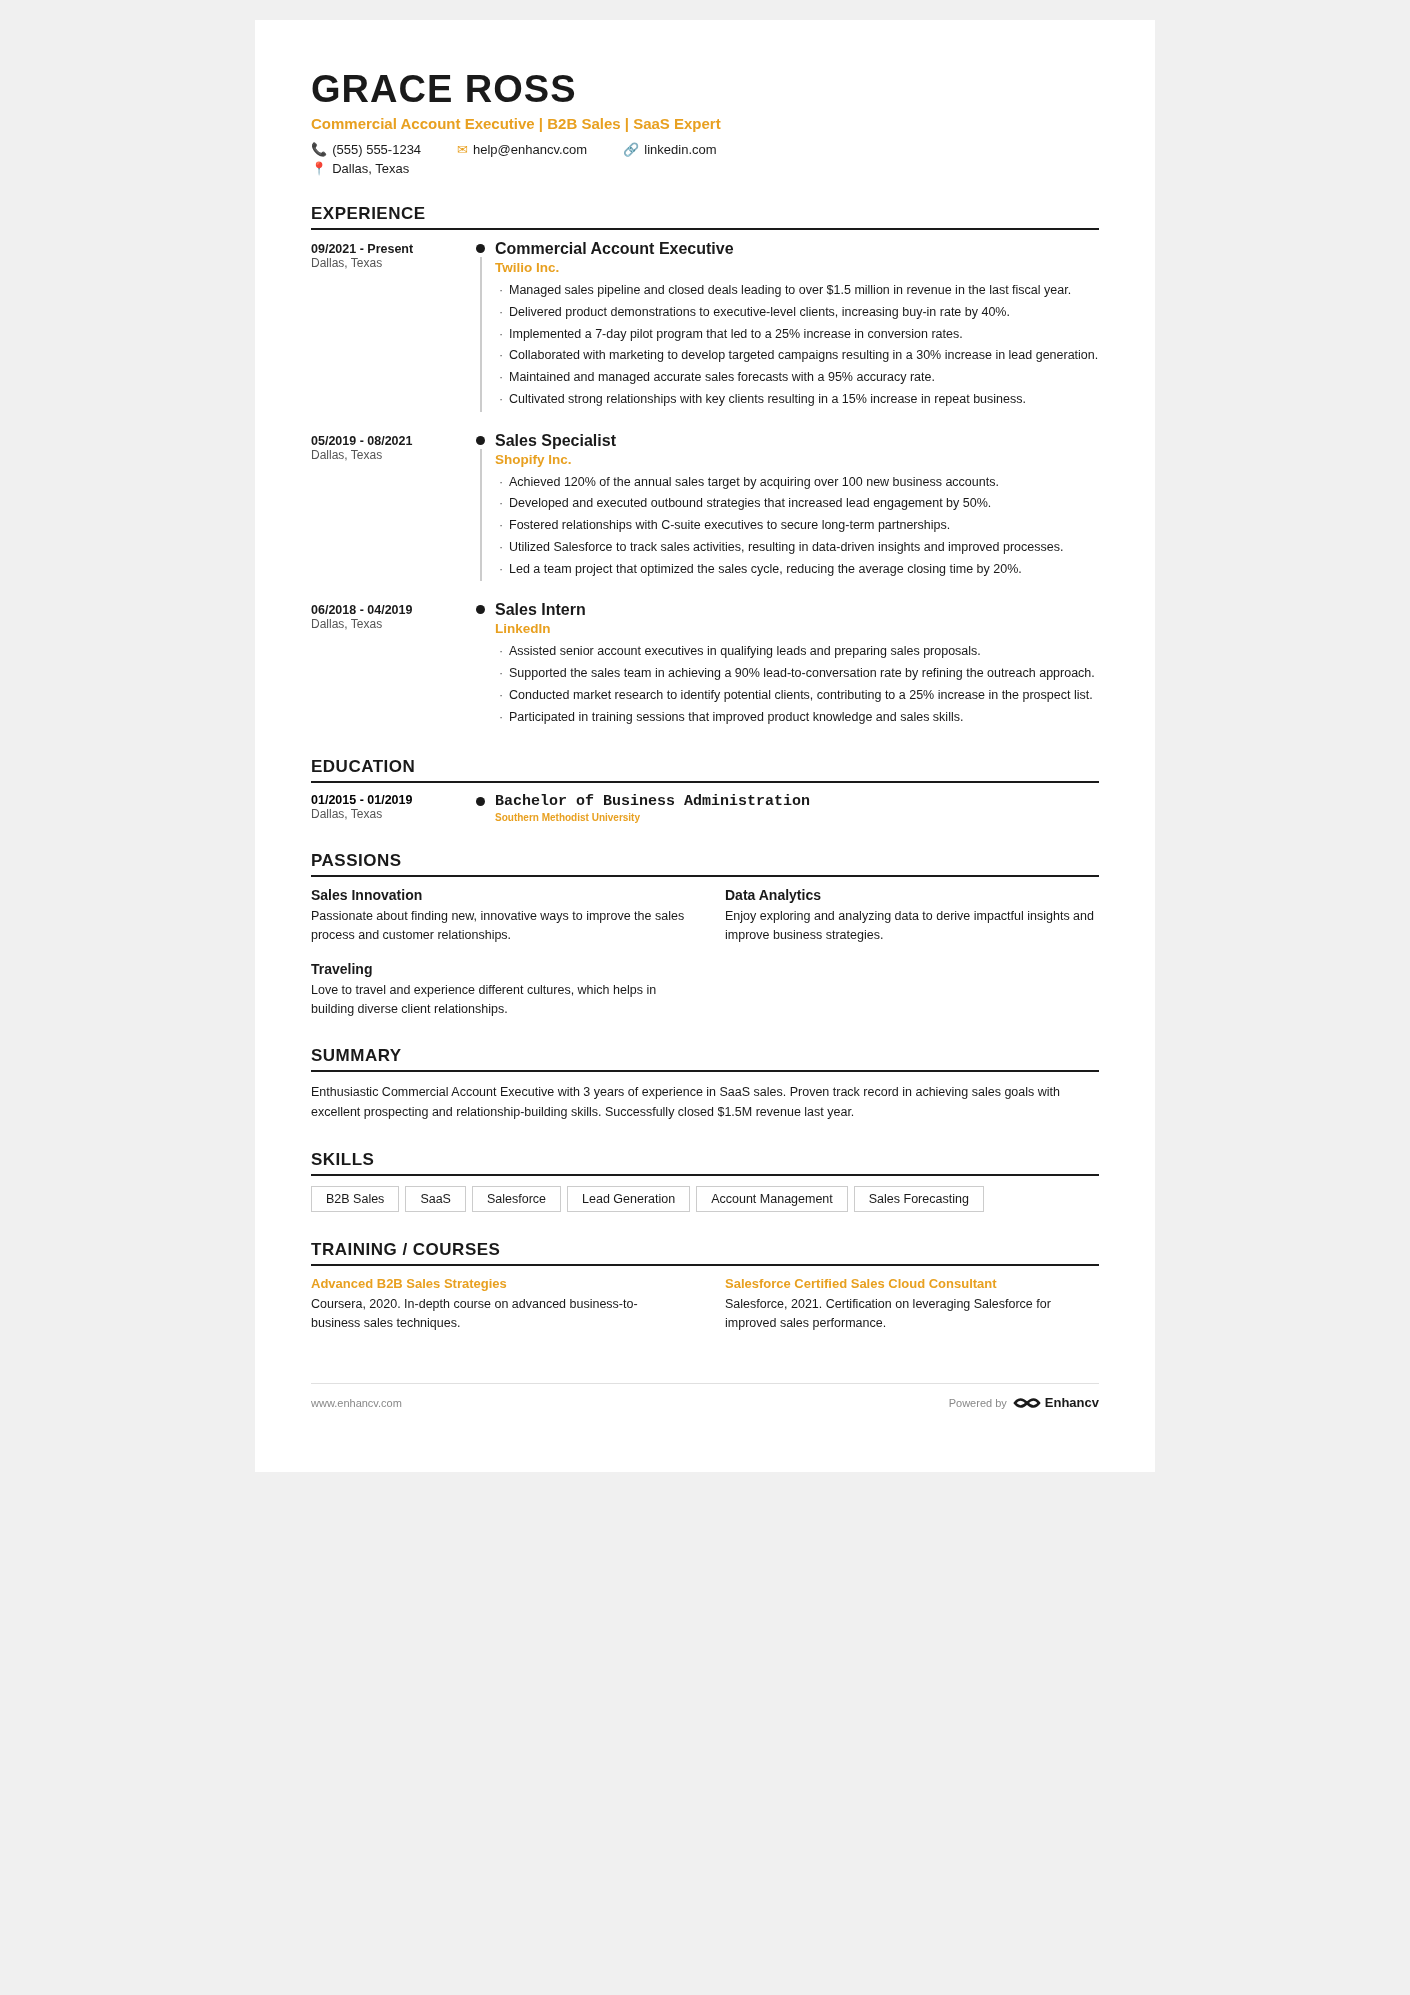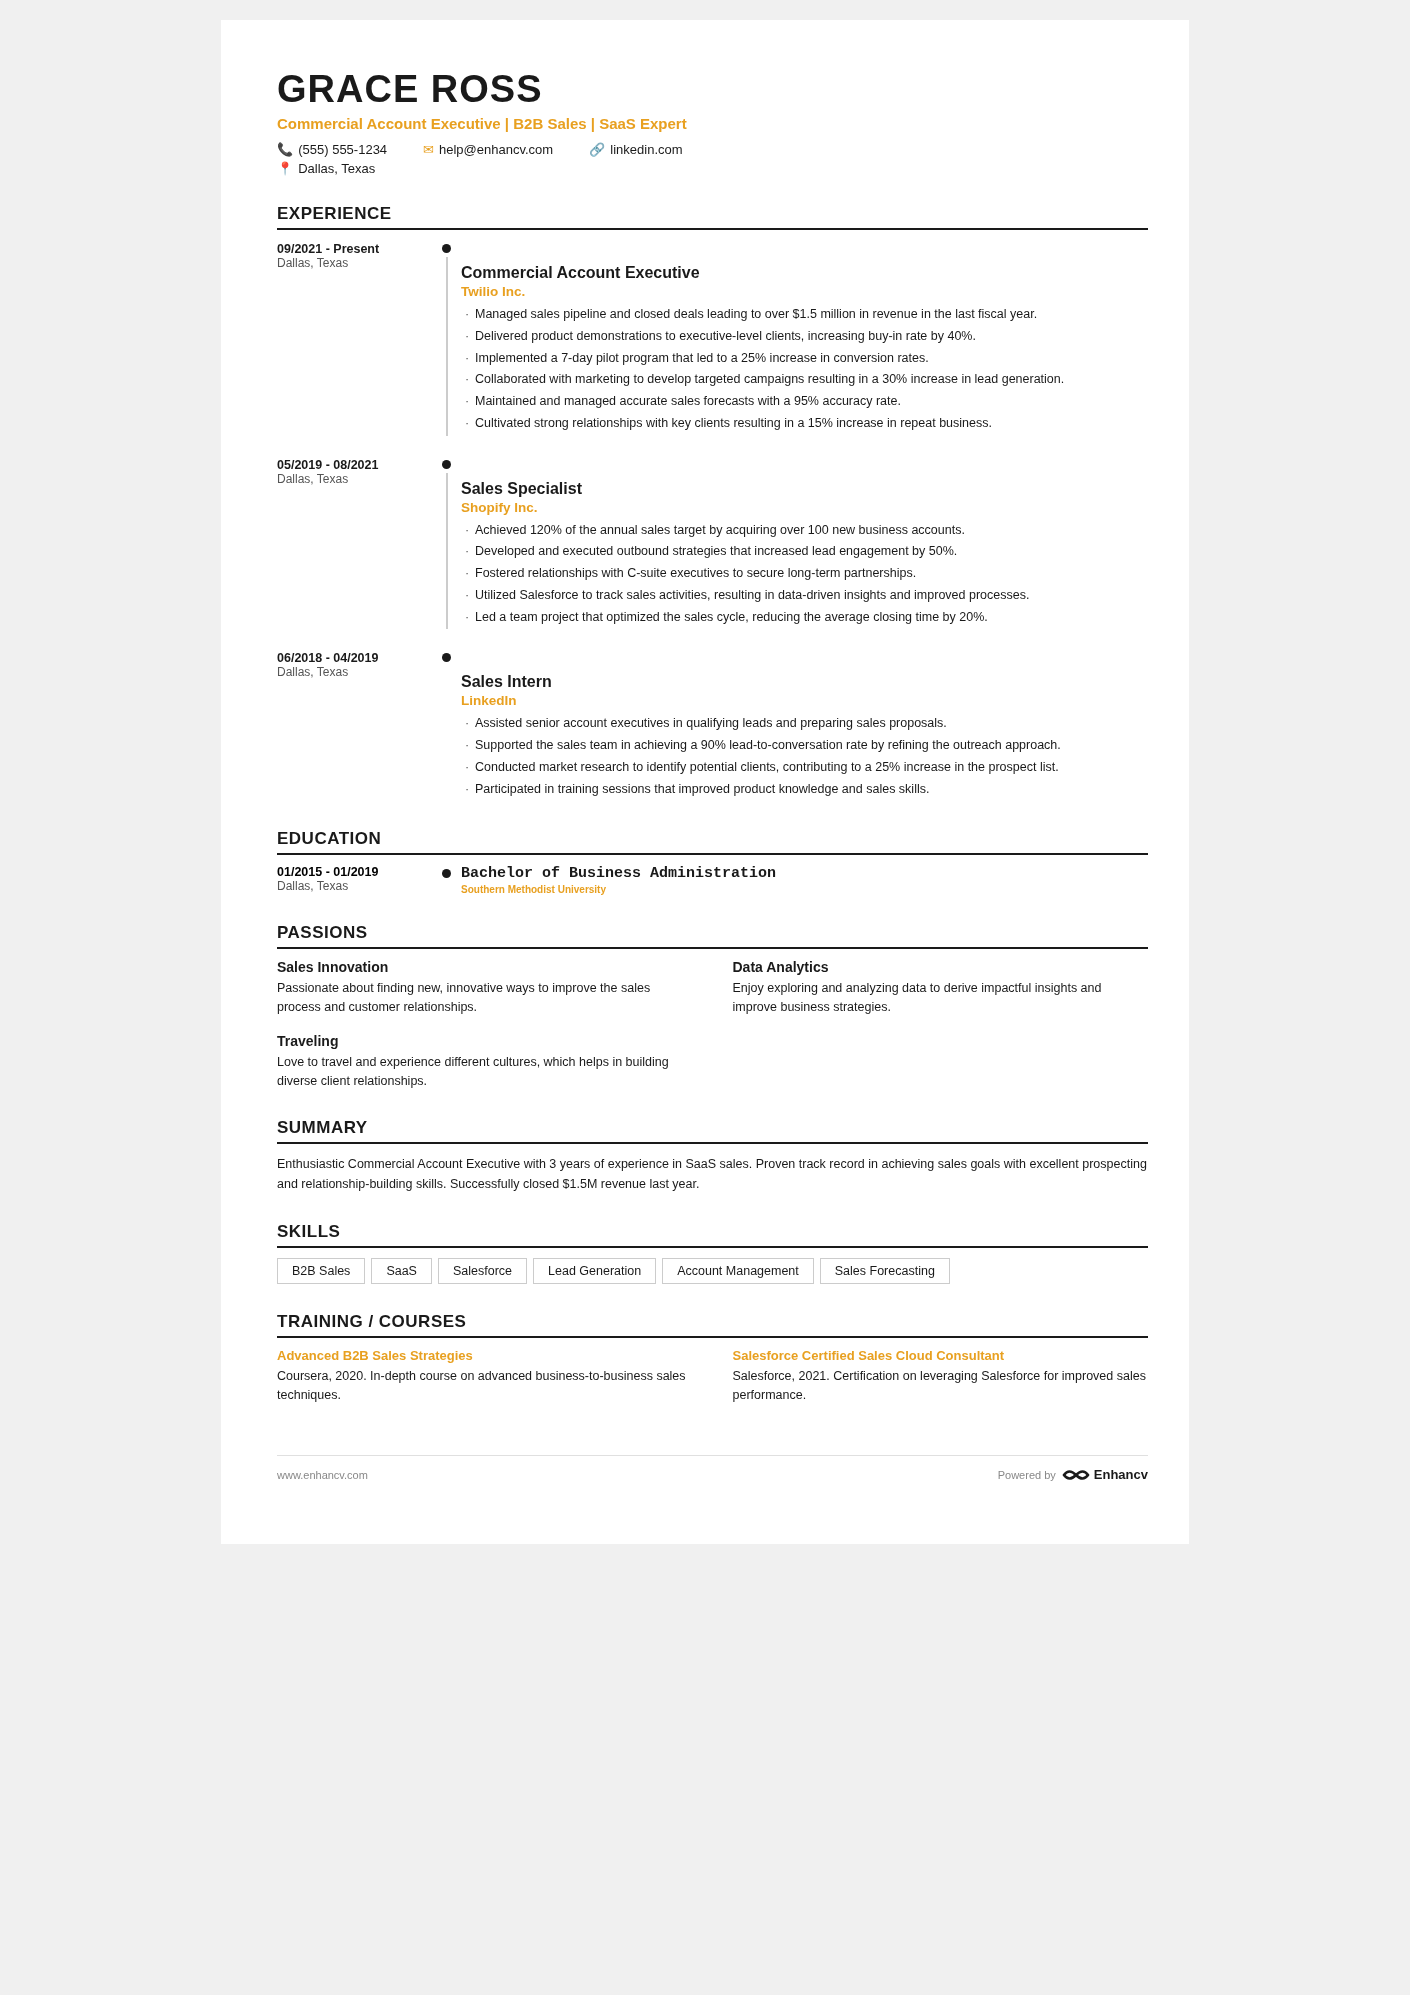--- a/index.html
+++ b/index.html
@@ -5,23 +5,23 @@
     * { margin: 0; padding: 0; box-sizing: border-box; }
     body {
       font-family: Arial, sans-serif;
       background: #f0f0f0;
       display: flex;
       justify-content: center;
       padding: 20px 0;
     }
     .resume-page {
       background: #ffffff;
-      width: 968px;
+      width: 900px;
       min-height: 1260px;
-      padding: 48px 41px 60px 56px;
+      padding: 48px 56px 60px 56px;
       position: relative;
     }
     
     .header-name {
       font-size: 38px;
       font-weight: 900;
       color: #1a1a1a;
       letter-spacing: 1px;
       margin-bottom: 4px;
     }
@@ -105,21 +105,20 @@
       flex-shrink: 0;
     }
     .exp-line {
       width: 2px;
       flex: 1;
       background: #cccccc;
       margin-top: 4px;
     }
     .exp-right {
       flex: 1;
-      margin-top: 24px;
     }
     .exp-job-title {
       font-size: 16px;
       font-weight: 700;
       color: #1a1a1a;
       margin-bottom: 2px;
     }
     .exp-company {
       font-size: 13.5px;
       font-weight: 700;

